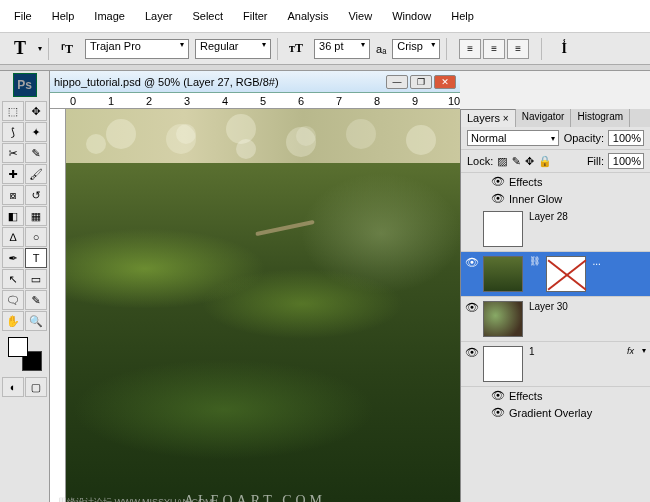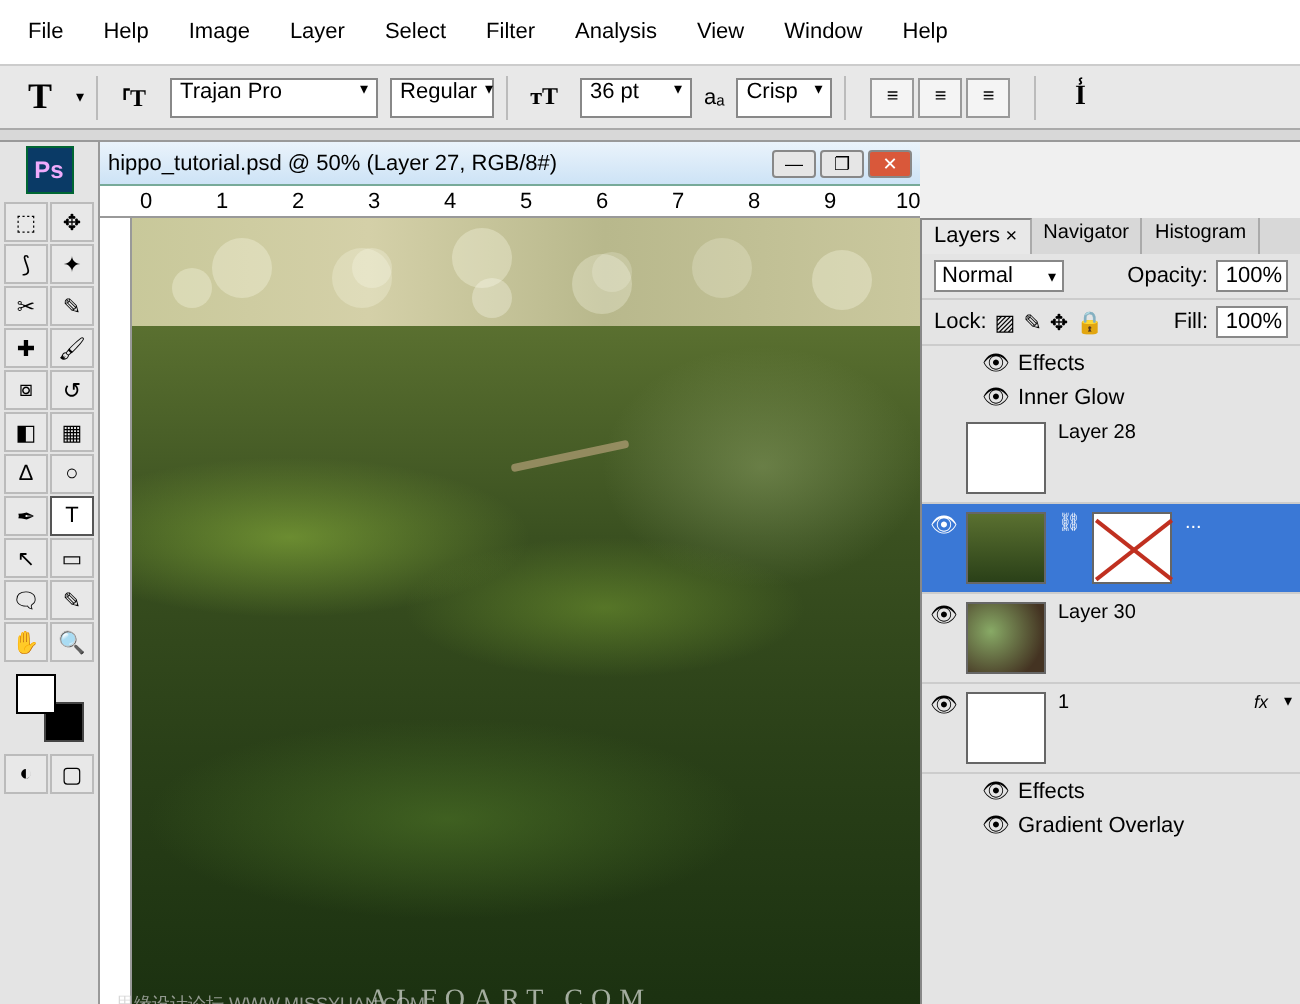--- a/index.html
+++ b/index.html
@@ -9,21 +9,21 @@
 .optbar { background: #e8e8e8; height: 32px; display: flex; align-items: center; padding: 0 8px; gap: 6px; border-bottom: 1px solid #aaa; }
 .icon-t { font-family: Georgia, serif; font-size: 18px; font-weight: bold; width: 24px; text-align: center; }
 .sep { width: 1px; height: 22px; background: #bbb; }
 .dropdown { background: #fff; border: 1px solid #888; height: 20px; display: flex; align-items: flex-start; padding: 0 4px; gap: 4px; }
 .dropdown .arr { font-size: 8px; }
 .align-grp { display: flex; gap: 2px; margin-left: 6px; }
 .align-btn { width: 22px; height: 20px; border: 1px solid #999; background: #f4f4f4; display: flex; align-items: center; justify-content: center; font-size: 10px; }
 .handle { height: 6px; background: #d8d8d8; border-bottom: 1px solid #999; }
 .workspace { display: flex; height: calc(100% - 20px - 32px - 6px); }
 .toolcol { width: 50px; background: #e4e4e4; border-right: 1px solid #999; display: flex; flex-direction: column; align-items: center; padding-top: 2px; }
-.ps-badge { width: 24px; height: 24px; background: #0a3a66; color: #f0abfc; display: flex; align-items: center; justify-content: center; font-weight: bold; font-size: 12px; border: 1px solid #063; margin-bottom: 4px; }
+.ps-badge { width: 24px; height: 24px; background: #0a3a66; color: #a3a3a3; display: flex; align-items: center; justify-content: center; font-weight: bold; font-size: 12px; border: 1px solid #063; margin-bottom: 4px; }
 .toolgrid { display: grid; grid-template-columns: 22px 22px; gap: 1px; }
 .tbtn { width: 22px; height: 20px; background: #e8e8e8; border: 1px solid #bbb; display: flex; align-items: center; justify-content: center; font-size: 11px; }
 .tbtn.sel { background: #fff; border: 1px solid #555; }
 .swatches { margin-top: 6px; position: relative; width: 34px; height: 34px; }
 .sw-fg { position: absolute; top: 0; left: 0; width: 20px; height: 20px; background: #fff; border: 1px solid #000; }
 .sw-bg { position: absolute; bottom: 0; right: 0; width: 20px; height: 20px; background: #000; border: 1px solid #444; }
 .docarea { flex: 1; background: #d946ef; position: relative; display: flex; flex-direction: column; }
 .titlebar { height: 22px; background: linear-gradient(#eaf3fb,#cde3f6); display: flex; align-items: center; justify-content: space-between; padding: 0 4px; border-bottom: 1px solid #7a9; }
 .titlebar .txt { font-size: 11px; }
 .winbtns { display: flex; gap: 2px; }
@@ -84,21 +84,21 @@
 
 <div class="optbar">
   <span class="icon-t">T</span>
   <span style="font-size:8px">▾</span>
   <div class="sep"></div>
   <span class="icon-t" style="font-size:12px">⸢T</span>
   <div class="dropdown" style="width:104px">
     <span>Trajan Pro</span>
     <span class="arr" style="margin-left:auto">▾</span>
   </div>
-  <div class="dropdown" style="width:52px">
+  <div class="dropdown" style="width:76px">
     <span>Regular</span>
     <span class="arr" style="margin-left:auto">▾</span>
   </div>
   <div class="sep"></div>
   <span class="icon-t" style="font-size:12px">тT</span>
   <div class="dropdown" style="width:56px">
     <span>36 pt</span>
     <span class="arr" style="margin-left:auto">▾</span>
   </div>
   <span>aₐ</span>
@@ -188,21 +188,21 @@
     </div>
   </div>
 
   <div class="panels">
     <div class="panel-tabs">
       <div class="ptab active"><span>Layers</span> ×</div>
       <div class="ptab">Navigator</div>
       <div class="ptab">Histogram</div>
     </div>
     <div class="panel-row">
-      <div class="mini-dd" style="width:65px">
+      <div class="mini-dd" style="width:92px">
         <span>Normal</span>
         <span class="arr" style="margin-left:auto;font-size:8px">▾</span>
       </div>
       <span style="margin-left:auto">Opacity:</span>
       <div class="valbox">100%</div>
     </div>
     <div class="panel-row">
       <span>Lock:</span>
       <div class="lock-icons">
         <span>▨</span>

